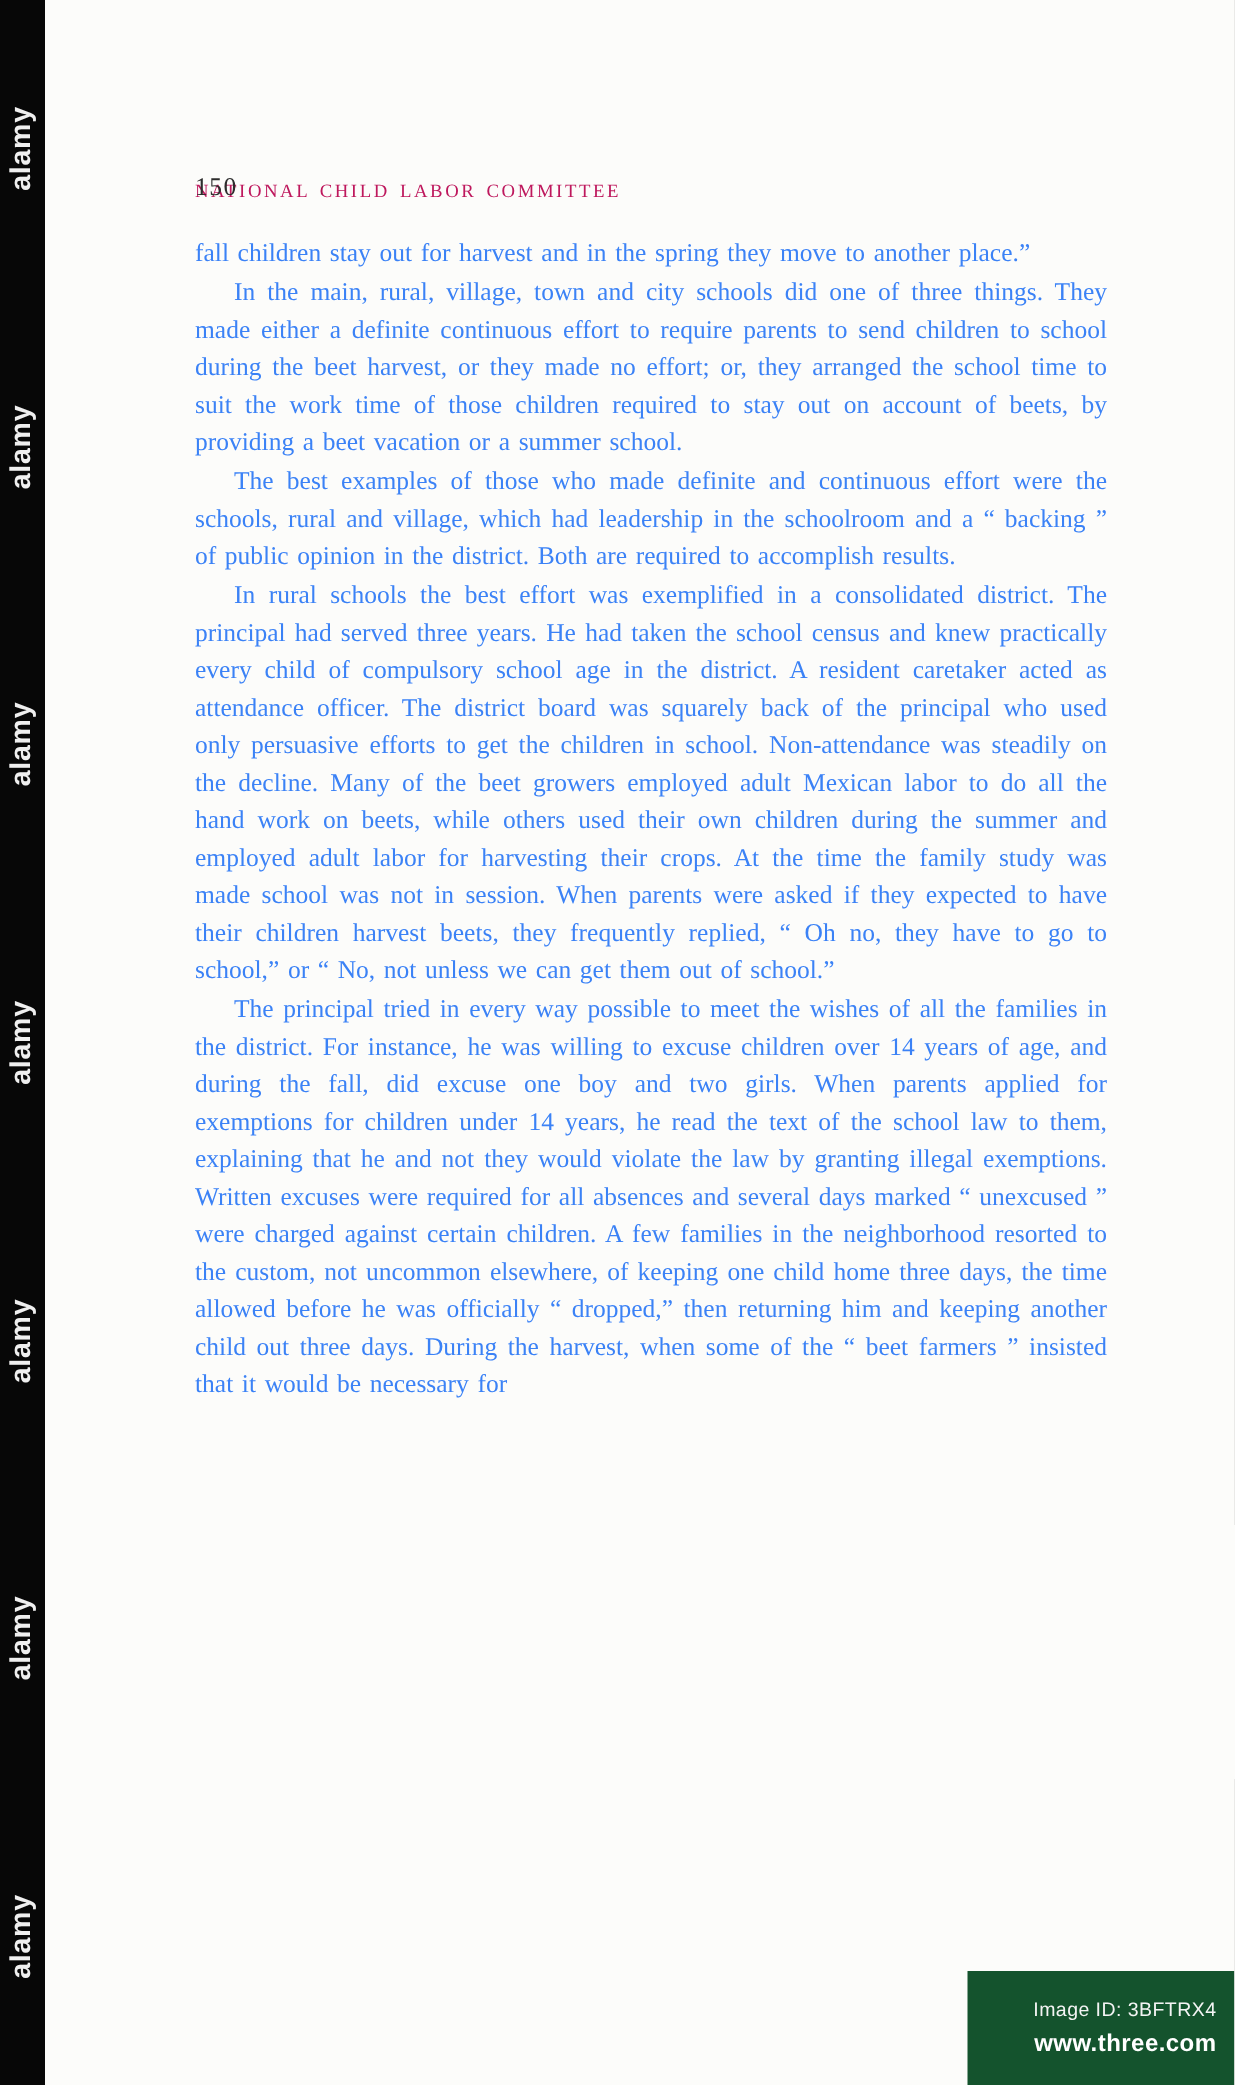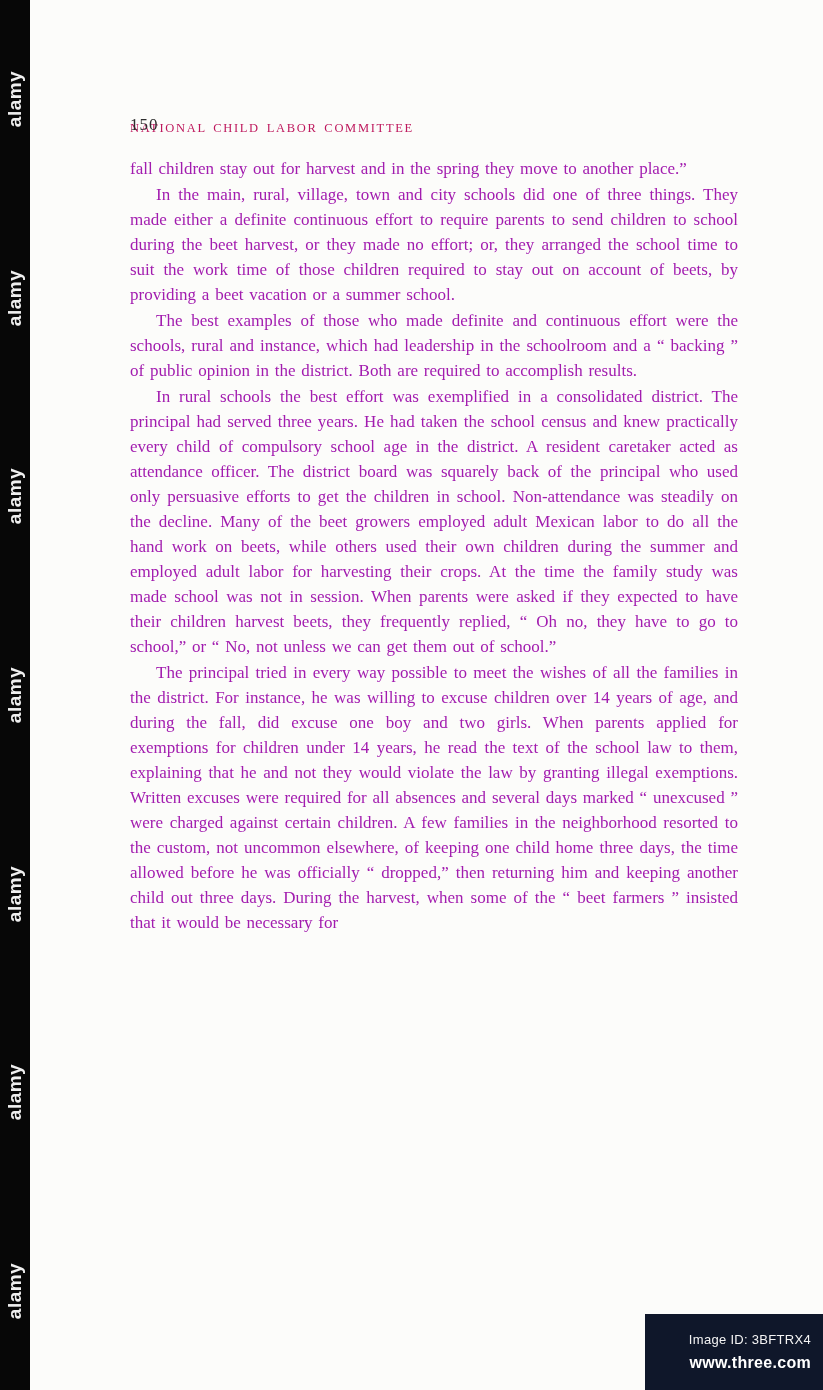--- a/index.html
+++ b/index.html
@@ -44,31 +44,31 @@
     position: absolute; left: 0; top: -3px;
     font-size: 17px; letter-spacing: 1px; color: #2d2d2d;
   }
   .running-title {
     font-size: 12.5px; letter-spacing: 1.7px; color: #be185d;
     word-spacing: 2px;
   }
   .body-text {
     position: absolute; top: 156px; left: 100px; width: 608px;
     font-size: 17px; line-height: 25px;
-    color: #a21caf;
+    color: #3b82f6;
     text-align: justify;
     word-spacing: 1.5px;
   }
   .para { text-indent: 26px; margin: 0 0 1px 0; }
   .para.first { text-indent: 0; }
   
   .id-box {
     position: absolute; right: 0; bottom: 0;
     width: 178px; height: 76px;
-    background: #0f172a;
+    background: #14532d;
     color: #ffffff;
     font-family: "Liberation Sans", "DejaVu Sans", sans-serif;
     display: flex; flex-direction: column;
     justify-content: center; align-items: flex-end;
     padding: 10px 12px;
     gap: 7px;
   }
   .id-box .image-id { font-size: 13px; color: #f4f4f4; letter-spacing: 0.3px; }
   .id-box .url { font-size: 16px; font-weight: bold; letter-spacing: 0.3px; }
 </style>
@@ -90,21 +90,21 @@
   <div class="page">
 
     <div class="page-header">
       <span class="page-num">150</span>
       <span class="running-title">NATIONAL CHILD LABOR COMMITTEE</span>
     </div>
 
     <div class="body-text">
       <p class="para first">fall children stay out for harvest and in the spring they move to another place.”</p>
       <p class="para">In the main, rural, village, town and city schools did one of three things.  They made either a definite continuous effort to require parents to send children to school during the beet harvest, or they made no effort; or, they arranged the school time to suit the work time of those children required to stay out on account of beets, by providing a beet vacation or a summer school.</p>
-      <p class="para">The best examples of those who made definite and continuous effort were the schools, rural and instance, which had leadership in the schoolroom and a “ backing ” of public opinion in the district.  Both are required to accomplish results.</p>
+      <p class="para">The best examples of those who made definite and continuous effort were the schools, rural and village, which had leadership in the schoolroom and a “ backing ” of public opinion in the district.  Both are required to accomplish results.</p>
       <p class="para">In rural schools the best effort was exemplified in a consolidated district.  The principal had served three years.  He had taken the school census and knew practically every child of compulsory school age in the district.  A resident caretaker acted as attendance officer.  The district board was squarely back of the principal who used only persuasive efforts to get the children in school.  Non-attendance was steadily on the decline.  Many of the beet growers employed adult Mexican labor to do all the hand work on beets, while others used their own children during the summer and employed adult labor for harvesting their crops.  At the time the family study was made school was not in session.  When parents were asked if they expected to have their children harvest beets, they frequently replied, “ Oh no, they have to go to school,” or “ No, not unless we can get them out of school.”</p>
       <p class="para">The principal tried in every way possible to meet the wishes of all the families in the district.  For instance, he was willing to excuse children over 14 years of age, and during the fall, did excuse one boy and two girls.  When parents applied for exemptions for children under 14 years, he read the text of the school law to them, explaining that he and not they would violate the law by granting illegal exemptions.  Written excuses were required for all absences and several days marked “ unexcused ” were charged against certain children.  A few families in the neighborhood resorted to the custom, not uncommon elsewhere, of keeping one child home three days, the time allowed before he was officially “ dropped,” then returning him and keeping another child out three days.  During the harvest, when some of the “ beet farmers ” insisted that it would be necessary for</p>
     </div>
 
   </div>
 
   <div class="id-box">
     <div class="image-id">Image ID: 3BFTRX4</div>
     <div class="url">www.three.com</div>
   </div>

